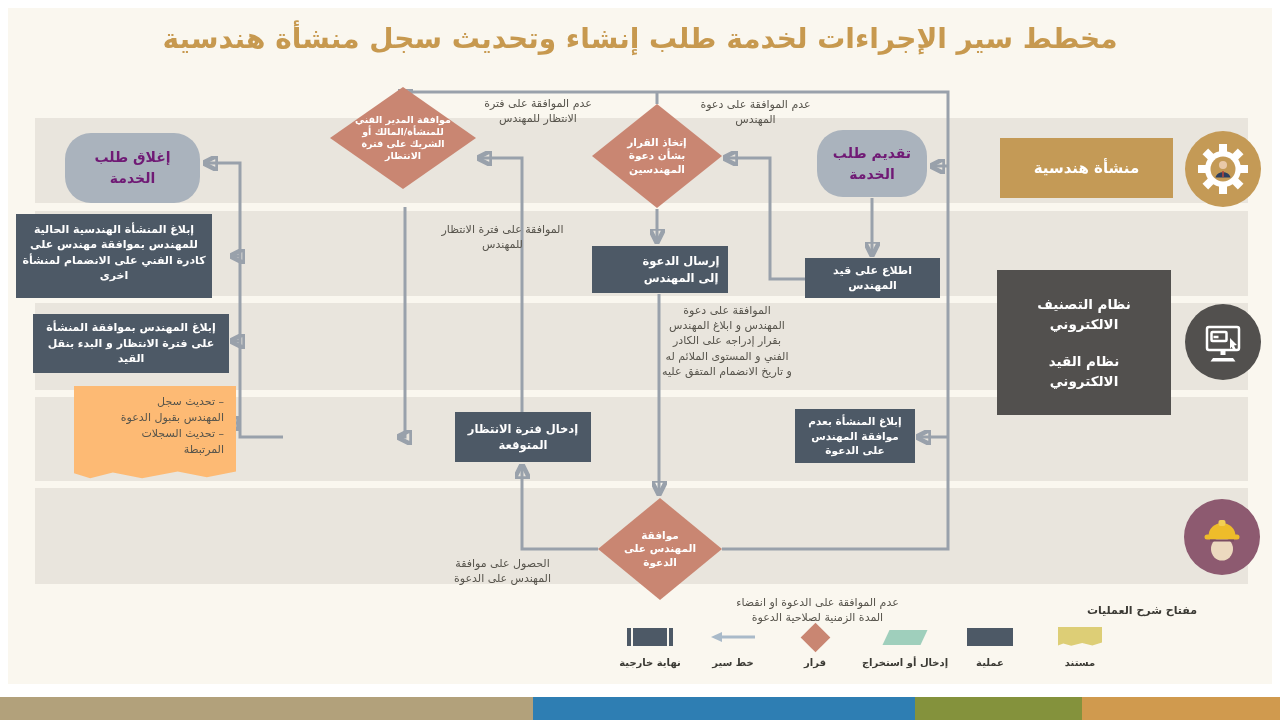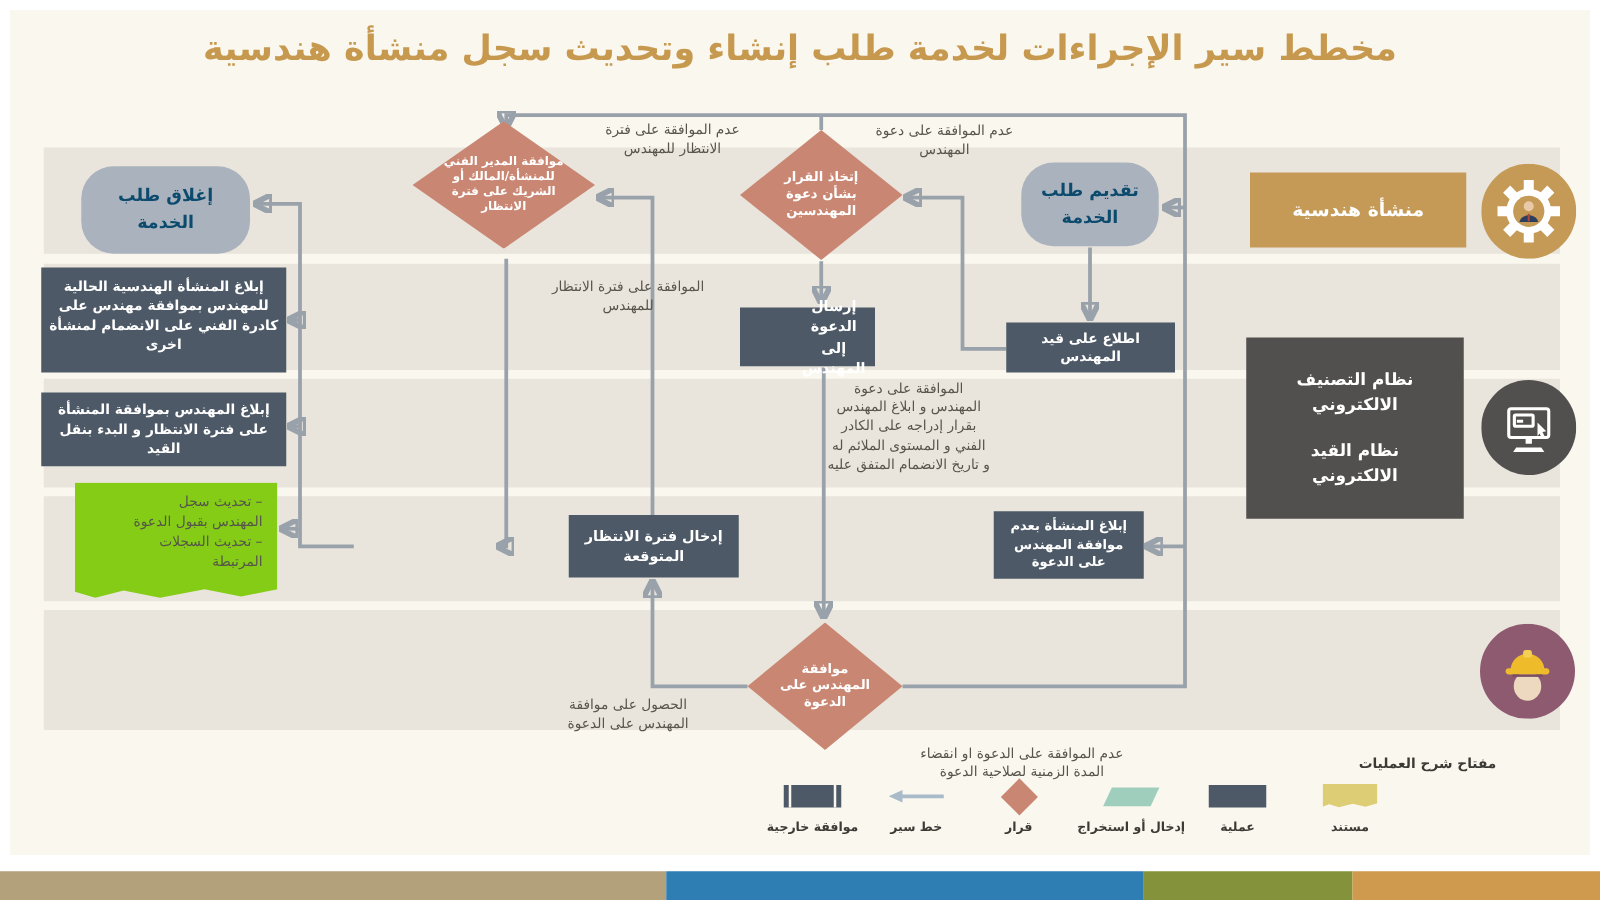--- a/index.html
+++ b/index.html
@@ -4,28 +4,28 @@
 <style>
   html,body{margin:0;padding:0;background:#ffffff;}
   body{width:1280px;height:720px;overflow:hidden;font-family:"DejaVu Sans",sans-serif;}
   #stage{position:relative;width:1280px;height:720px;background:#ffffff;direction:rtl;}
   .cream{position:absolute;left:8px;top:8px;width:1264px;height:676px;background:#faf7ef;}
   .band{position:absolute;left:35px;width:1213px;background:#e9e5dd;}
   .wires{position:absolute;left:0;top:0;z-index:2;}
   .wires path{stroke:#99a1ab;stroke-width:3;fill:none;}
   .shape{position:absolute;z-index:3;display:flex;align-items:center;justify-content:center;text-align:center;box-sizing:border-box;}
   .proc{background:#4d5966;color:#fff;font-weight:bold;font-size:11.5px;line-height:1.4;padding:4px 6px;}
-  .rounded{background:#aab3bd;color:#0c4a6e;font-weight:bold;font-size:14px;line-height:1.5;border-radius:26px;padding:6px 10px;}
+  .rounded{background:#aab3bd;color:#701a75;font-weight:bold;font-size:14px;line-height:1.5;border-radius:26px;padding:6px 10px;}
   .diamond{z-index:3;position:absolute;display:flex;align-items:center;justify-content:center;text-align:center;
            clip-path:polygon(50% 0,100% 50%,50% 100%,0 50%);background:#c98672;color:#fff;font-weight:bold;}
   .d-small{font-size:10.5px;line-height:1.3;}
   .d-tiny{font-size:9.5px;line-height:1.25;}
   .lbl{position:absolute;z-index:3;color:#57544c;font-size:11px;line-height:1.38;text-align:center;}
-  .note{position:absolute;z-index:3;background:#84cc16;color:#56544b;font-size:11px;line-height:1.45;
-        clip-path:polygon(0 0,100% 0,100% 89%,82% 95%,64% 89%,42% 96%,24% 90%,10% 96%,0 91%);}
+  .note{position:absolute;z-index:3;background:#fdba74;color:#56544b;font-size:11px;line-height:1.45;
+        clip-path:polygon(0 0,100% 0,100% 89%,82% 95%,64% 89%,42% 96%,24% 90%,10% 96%,0 91%);margin-left:14px;}
   .note-inner{padding:8px 12px 0 0;width:108px;text-align:right;}
   .lane-label{position:absolute;z-index:3;color:#fff;font-weight:bold;display:flex;align-items:center;justify-content:center;text-align:center;line-height:1.5;}
   .lane-icon{position:absolute;z-index:3;}
   #title{position:absolute;top:22px;left:0;width:1280px;text-align:center;z-index:3;
          color:#c7994f;font-size:28px;font-weight:bold;}
   .legend-item{position:absolute;z-index:3;width:110px;text-align:center;}
   .legend-item .sw{height:24px;display:flex;align-items:center;justify-content:center;margin-bottom:8px;}
   .legend-item .cap{font-size:10px;font-weight:bold;color:#3b3a34;}
   #legend-title{position:absolute;z-index:3;left:1060px;top:604px;width:164px;text-align:center;
                 font-size:11px;font-weight:bold;color:#3b3a34;}
@@ -73,28 +73,28 @@
     <path d="M283,437 L240,437 L240,163 L207,163" marker-end="url(#arr)"></path>
     <path d="M240,256 L234,256" marker-end="url(#arr)"></path>
     <path d="M240,341 L234,341" marker-end="url(#arr)"></path>
     <path d="M240,423 L228,423" marker-end="url(#arr)"></path>
   </svg>
 
   <div class="shape rounded" style="left:817px;top:130px;width:110px;height:67px;">تقديم طلب الخدمة</div>
   <div class="diamond d-small" style="left:592px;top:104px;width:130px;height:104px;">
       <div style="width:90px;text-align:center;">إتخاذ القرار بشأن دعوة المهندسين</div>
     </div>
-  <div class="diamond d-tiny" style="left:330px;top:97px;width:146px;height:102px;">
+  <div class="diamond d-tiny" style="left:330px;top:87px;width:146px;height:102px;">
       <div style="width:104px;">موافقة المدير الفني للمنشأة/المالك أو الشريك على فترة الانتظار</div>
     </div>
   <div class="shape rounded" style="left:65px;top:133px;width:135px;height:70px;">إغلاق طلب الخدمة</div>
 
   <div class="shape proc" style="left:805px;top:258px;width:135px;height:40px;font-size:11px;">اطلاع على قيد المهندس</div>
-  <div class="shape proc" style="left:592px;top:246px;width:108px;height:47px;padding-left:48px;">إرسال الدعوة إلى المهندس</div>
-  <div class="shape proc" style="left:33px;top:214px;width:196px;height:84px;font-size:11px;align-items:flex-start;padding-top:8px;">إبلاغ المنشأة الهندسية الحالية للمهندس بموافقة مهندس على كادرة الفني على الانضمام لمنشأة اخرى</div>
+  <div class="shape proc" style="left:592px;top:246px;width:136px;height:47px;padding-left:48px;">إرسال الدعوة إلى المهندس</div>
+  <div class="shape proc" style="left:16px;top:214px;width:196px;height:84px;font-size:11px;align-items:flex-start;padding-top:8px;">إبلاغ المنشأة الهندسية الحالية للمهندس بموافقة مهندس على كادرة الفني على الانضمام لمنشأة اخرى</div>
   <div class="shape proc" style="left:33px;top:314px;width:196px;height:59px;font-size:11px;">إبلاغ المهندس بموافقة المنشأة على فترة الانتظار و البدء بنقل القيد</div>
 
   <div class="shape proc" style="left:455px;top:412px;width:136px;height:50px;">إدخال فترة الانتظار المتوقعة</div>
   <div class="shape proc" style="left:795px;top:409px;width:120px;height:54px;font-size:10.5px;">إبلاغ المنشأة بعدم موافقة المهندس على الدعوة</div>
 
   <div class="note" style="left:60px;top:386px;width:162px;height:96px;">
     <div class="note-inner">
       <div>– تحديث سجل المهندس بقبول الدعوة</div>
       <div>– تحديث السجلات المرتبطة</div>
     </div>
@@ -160,21 +160,21 @@
       <rect x="26" y="40.5" width="24" height="2" fill="#7b4d62"></rect>
     </svg>
   </div>
 
   <div id="legend-title">مفتاح شرح العمليات</div>
 
   <div class="legend-item" style="left:595px;top:625px;">
     <div class="sw">
         <div class="sw-ext"></div>
       </div>
-    <div class="cap">موافقة خارجية</div>
+    <div class="cap">نهاية خارجية</div>
   </div>
   <div class="legend-item" style="left:678px;top:625px;">
     <div class="sw">
       <svg width="48" height="14">
         <line x1="46" y1="7" x2="12" y2="7" stroke="#a9bac9" stroke-width="3"></line>
         <path d="M13,2 L2,7 L13,12 z" fill="#a9bac9"></path>
       </svg>
     </div>
     <div class="cap">خط سير</div>
   </div>

